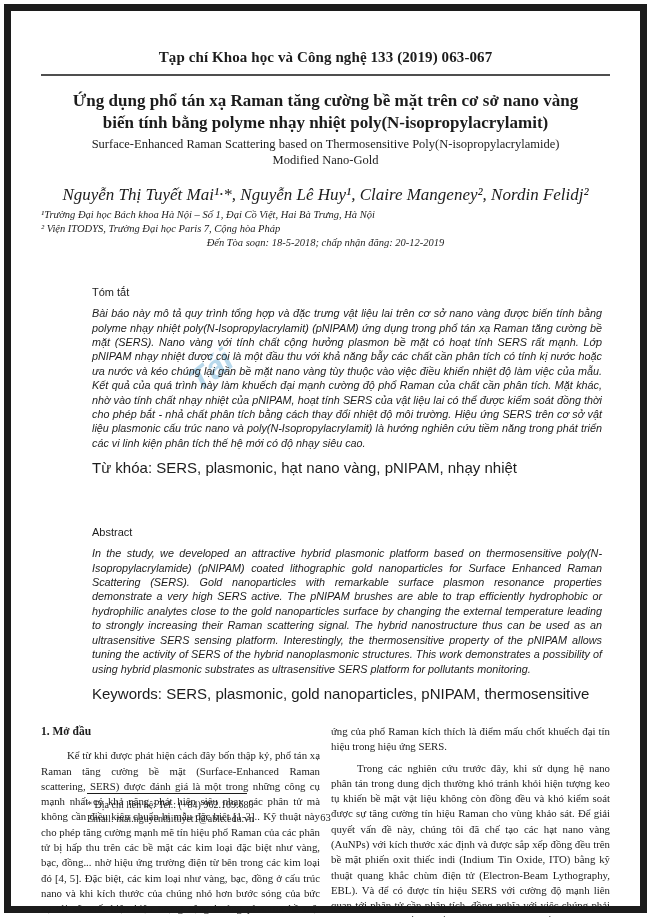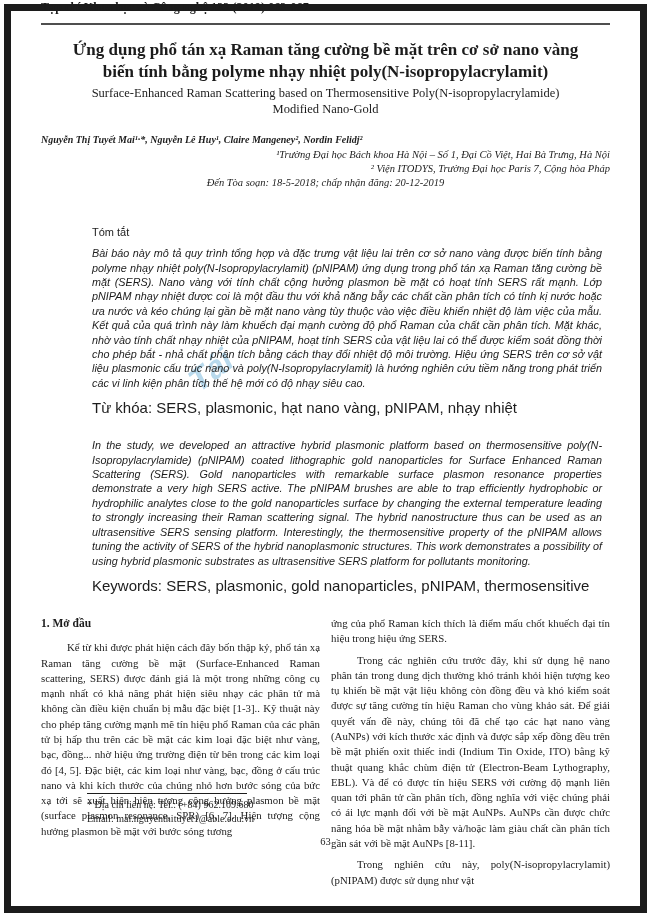--- a/index.html
+++ b/index.html
@@ -14,22 +14,24 @@
   }
   .frame{
     position:absolute;inset:4px;
     border:7px solid #1c1c1c;
     pointer-events:none;
   }
   .content{
     position:absolute;left:41px;right:41px;top:0;
   }
   .journal-header{
-    font-weight:bold;
-    font-size:12px;
+    margin-top:49px;
+    text-align:center;
+    font-weight:bold;
+    font-size:15px;
     letter-spacing:.1px;
   }
   .header-rule{
     margin-top:8px;
     border-top:2px solid #4f4f4f;
     height:0;
   }
   .title-vi{
     margin-top:14px;
     text-align:center;
@@ -38,28 +40,28 @@
     line-height:1.3;
   }
   .title-en{
     margin-top:2px;
     text-align:center;
     font-size:12.5px;
     line-height:1.3;
   }
   .authors{
     margin-top:16px;
-    text-align:left;
-    font-weight:bold;
-    font-style:italic;
-    font-size:10px;
+    text-align:center;
+    font-weight:normal;
+    font-style:italic;
+    font-size:17px;
   }
   .affil{
     margin-top:3px;
-    text-align:right;
+    text-align:left;
     font-style:italic;
     font-size:10.5px;
     line-height:1.35;
   }
   .dates{
     text-align:center;
     font-style:italic;
     font-size:10.5px;
     line-height:1.35;
   }
@@ -109,21 +111,21 @@
     line-height:13.5px;
     text-align:left;
   }
   .footnote-rule{
     width:160px;
     border-top:1.5px solid #1c1c1c;
     margin-bottom:4px;
   }
   .page-number{
     position:absolute;
-    left:0;right:0;top:836px;
+    left:0;right:0;top:812px;
     text-align:center;
     font-size:10.5px;
   }
   .watermark{
     position:absolute;
     left:188px;top:352px;
     font-family:"Liberation Sans", sans-serif;
     font-size:32px;
     font-weight:bold;
     font-style:italic;
@@ -160,20 +162,21 @@
     <div class="affil" style="margin-top:0;">² Viện ITODYS, Trường Đại học Paris 7, Cộng hòa Pháp</div>
     <div class="dates">Đến Tòa soạn: 18-5-2018; chấp nhận đăng: 20-12-2019</div>
 
     <div class="abstract-block">
       <div class="abs-heading">Tóm tắt</div>
       <div class="abs-body">Bài báo này mô tả quy trình tổng hợp và đặc trưng vật liệu lai trên cơ sở nano vàng được biến tính bằng polyme nhạy nhiệt poly(N-Isopropylacrylamit) (pNIPAM) ứng dụng trong phổ tán xạ Raman tăng cường bề mặt (SERS). Nano vàng với tính chất cộng hưởng plasmon bề mặt có hoạt tính SERS rất mạnh. Lớp pNIPAM nhạy nhiệt được coi là một đầu thu với khả năng bẫy các chất cần phân tích có tính kị nước hoặc ưa nước và kéo chúng lại gần bề mặt nano vàng tùy thuộc vào việc điều khiển nhiệt độ làm việc của mẫu. Kết quả của quá trình này làm khuếch đại mạnh cường độ phổ Raman của chất cần phân tích. Mặt khác, nhờ vào tính chất nhạy nhiệt của pNIPAM, hoạt tính SERS của vật liệu lai có thể được kiểm soát đồng thời cho phép bắt - nhả chất phân tích bằng cách thay đổi nhiệt độ môi trường. Hiệu ứng SERS trên cơ sở vật liệu plasmonic cấu trúc nano và poly(N-Isopropylacrylamit) là hướng nghiên cứu tiềm năng trong phát triển các vi linh kiện phân tích thế hệ mới có độ nhạy siêu cao.</div>
       <div class="abs-keywords">Từ khóa: SERS, plasmonic, hạt nano vàng, pNIPAM, nhạy nhiệt</div>
 
       <div class="abs-gap"></div>
 
+      <div class="abs-heading">Abstract</div>
       <div class="abs-body">In the study, we developed an attractive hybrid plasmonic platform based on thermosensitive poly(N-Isopropylacrylamide) (pNIPAM) coated lithographic gold nanoparticles for Surface Enhanced Raman Scattering (SERS). Gold nanoparticles with remarkable surface plasmon resonance properties demonstrate a very high SERS active. The pNIPAM brushes are able to trap efficiently hydrophobic or hydrophilic analytes close to the gold nanoparticles surface by changing the external temperature leading to strongly increasing their Raman scattering signal. The hybrid nanostructure thus can be used as an ultrasensitive SERS sensing platform. Interestingly, the thermosensitive property of the pNIPAM allows tuning the activity of SERS of the hybrid nanoplasmonic structures. This work demonstrates a possibility of using hybrid plasmonic substrates as ultrasensitive SERS platform for pollutants monitoring.</div>
       <div class="abs-keywords">Keywords: SERS, plasmonic, gold nanoparticles, pNIPAM, thermosensitive</div>
     </div>
 
     <div class="body-cols">
       <div class="col">
         <div class="sec-heading">1. Mở đầu</div>
         <p class="para indent">Kể từ khi được phát hiện cách đây bốn thập kỷ, phổ tán xạ Raman tăng cường bề mặt (Surface-Enhanced Raman scattering, SERS) được đánh giá là một trong những công cụ mạnh nhất có khả năng phát hiện siêu nhạy các phân tử mà không cần điều kiện chuẩn bị mẫu đặc biệt [1-3].. Kỹ thuật này cho phép tăng cường mạnh mẽ tín hiệu phổ Raman của các phân tử bị hấp thu trên các bề mặt các kim loại đặc biệt như vàng, bạc, đồng... nhờ hiệu ứng trường điện từ bên trong các kim loại đó [4, 5]. Đặc biệt, các kim loại như vàng, bạc, đồng ở cấu trúc nano và khi kích thước của chúng nhỏ hơn bước sóng của bức xạ tới sẽ xuất hiện hiện tượng cộng hưởng plasmon bề mặt (surface plasmon resonance, SPR) [6, 7]. Hiện tượng cộng hưởng plasmon bề mặt với bước sóng tương</p>
       </div>
       <div class="col">

